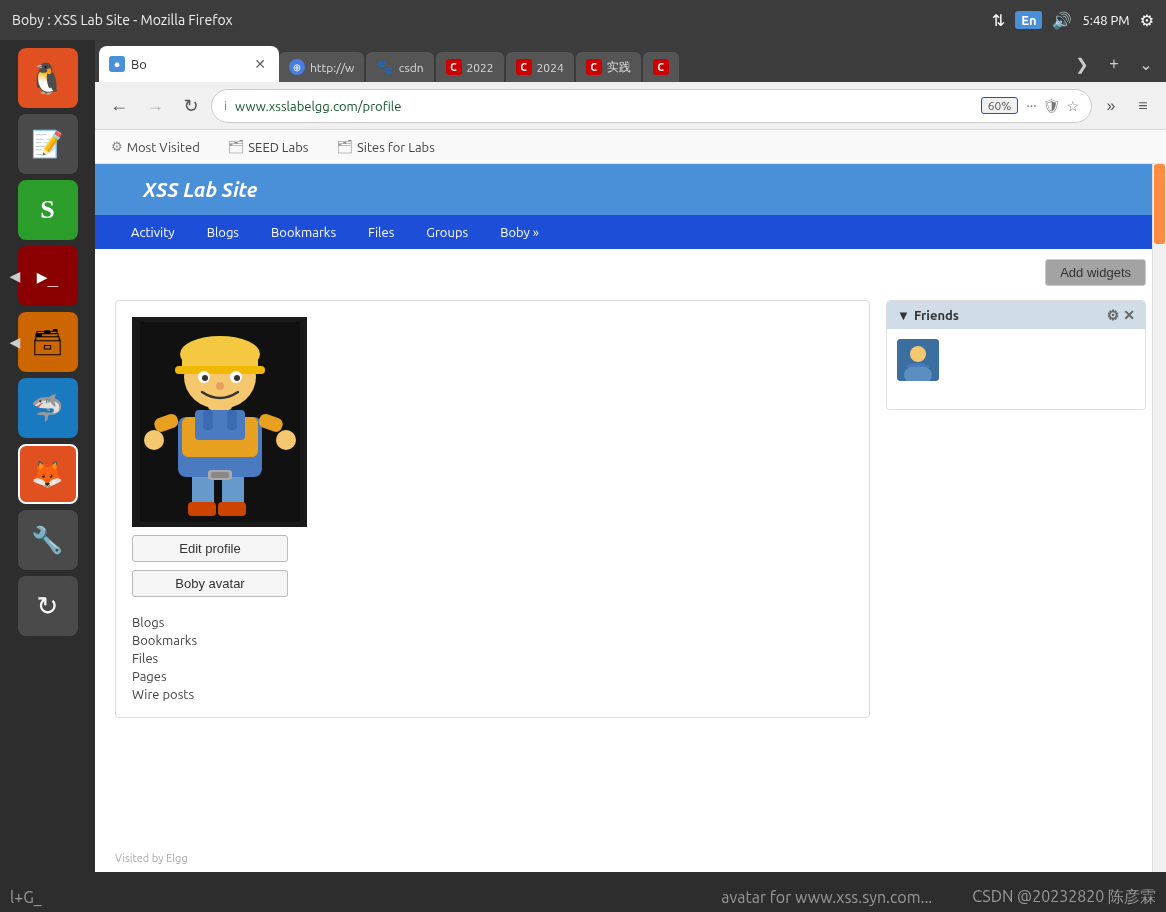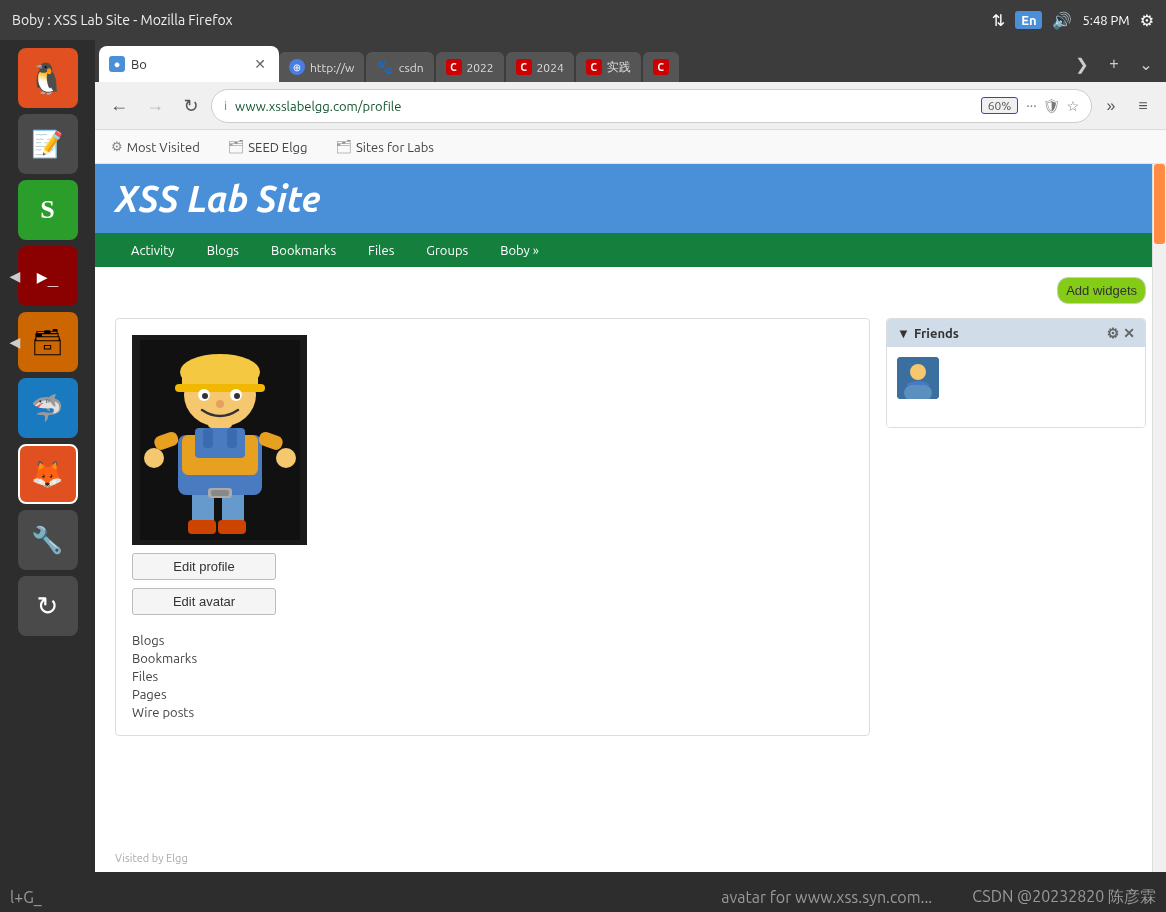--- a/index.html
+++ b/index.html
@@ -122,61 +122,61 @@
     .page-content {
       flex: 1; overflow: hidden; position: relative;
       background: #fff;
     }
 
     
     .site-header {
       background: #4a90d9; padding: 14px 20px;
     }
     .site-title {
-      color: #fff; font-size: 36px; font-weight: bold; font-style: italic;
+      color: #fff; font-size: 20px; font-weight: bold; font-style: italic; margin-left: 28px;
     }
 
     
     .site-nav {
-      background: #15803d; padding: 0 20px; display: flex; align-items: center; gap: 0;
+      background: #1d4ed8; padding: 0 20px; display: flex; align-items: center; gap: 0;
     }
     .site-nav-item {
       color: #fff; font-size: 13px; padding: 10px 16px; cursor: pointer; text-decoration: none;
       display: block;
     }
 
     
     .main-content {
       padding: 10px 20px; display: flex; flex-direction: column; gap: 10px;
     }
     .add-widgets-row {
       display: flex; justify-content: flex-end; margin-bottom: 4px;
     }
     .add-widgets-btn {
-      background: #84cc16; border: 1px solid #ccc; border-radius: 11px;
-      padding: 5px 8px; font-size: 13px; cursor: pointer; color: #333;
+      background: #a3a3a3; border: 1px solid #ccc; border-radius: 3px;
+      padding: 5px 14px; font-size: 13px; cursor: pointer; color: #333;
     }
 
     
     .content-row {
       display: flex; gap: 16px;
     }
     .profile-card {
       border: 1px solid #ddd; border-radius: 4px; padding: 16px; flex: 1;
       display: flex; gap: 16px; background: #fff;
     }
     .avatar-section { display: flex; flex-direction: column; gap: 8px; align-items: flex-start; }
     .avatar-img {
       width: 175px; height: 210px; background: #1a1a1a;
       display: flex; align-items: center; justify-content: center;
       overflow: hidden; flex-shrink: 0;
     }
     .btn-edit {
       background: #f5f5f5; border: 1px solid #bbb; border-radius: 3px;
-      padding: 5px 14px; font-size: 13px; cursor: pointer; color: #333; width: 144px;
+      padding: 5px 14px; font-size: 13px; cursor: pointer; color: #333; width: 156px;
     }
     .profile-links { display: flex; flex-direction: column; gap: 4px; margin-top: 10px; }
     .profile-link { font-size: 13px; color: #444; cursor: pointer; }
 
     .profile-info { flex: 1; padding: 8px 0; }
     .profile-name { font-size: 22px; font-weight: bold; color: #333; margin-bottom: 8px; }
     .profile-about-label { font-size: 13px; font-weight: bold; color: #333; margin-bottom: 4px; }
     .profile-about-text { font-size: 13px; color: #555; }
 
     
@@ -329,21 +329,21 @@
     </div>
   </div>
 
   <div class="bookmarks-bar">
     <div class="bookmark-item">
       <span class="bookmark-icon">⚙</span>
       <span>Most Visited</span>
     </div>
     <div class="bookmark-item">
       <span class="bookmark-icon">🗂</span>
-      <span>SEED Elgg</span>
+      <span>SEED Labs</span>
     </div>
     <div class="bookmark-item">
       <span class="bookmark-icon">🗂</span>
       <span>Sites for Labs</span>
     </div>
   </div>
 
   <div class="page-content">
 
     <div class="site-header">
@@ -412,21 +412,21 @@
                 <circle cx="80" cy="64" r="4" fill="#e8a060"></circle>
 
                 <rect x="63" y="88" width="10" height="20" rx="4" fill="#3a6aaf"></rect>
                 <rect x="87" y="88" width="10" height="20" rx="4" fill="#3a6aaf"></rect>
 
                 <rect x="68" y="148" width="24" height="10" rx="3" fill="#aaa"></rect>
                 <rect x="71" y="150" width="18" height="6" rx="2" fill="#888"></rect>
               </svg>
             </div>
             <button class="btn-edit">Edit profile</button>
-            <button class="btn-edit">Edit avatar</button>
+            <button class="btn-edit">Boby avatar</button>
             <div class="profile-links">
               <span class="profile-link">Blogs</span>
               <span class="profile-link">Bookmarks</span>
               <span class="profile-link">Files</span>
               <span class="profile-link">Pages</span>
               <span class="profile-link">Wire posts</span>
             </div>
           </div>
 
         </div>

